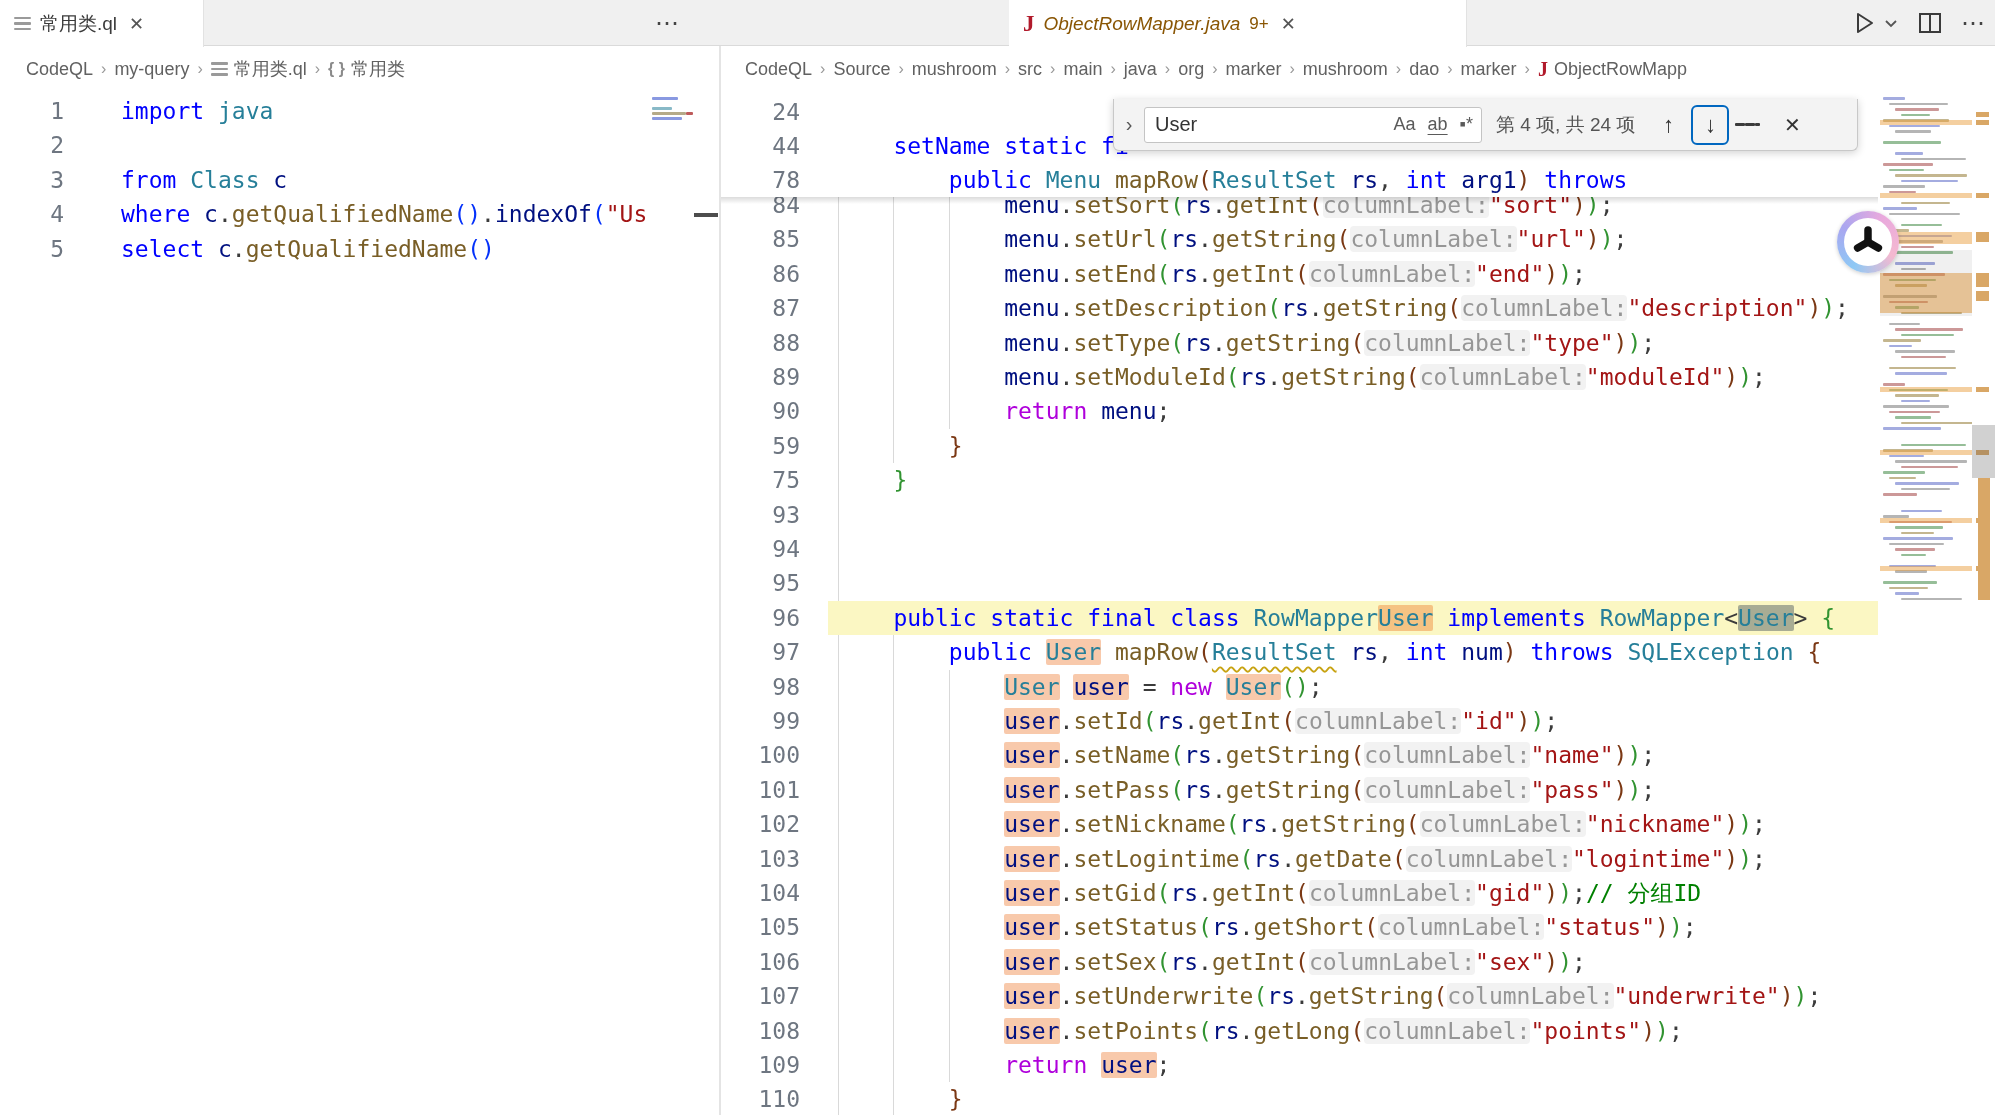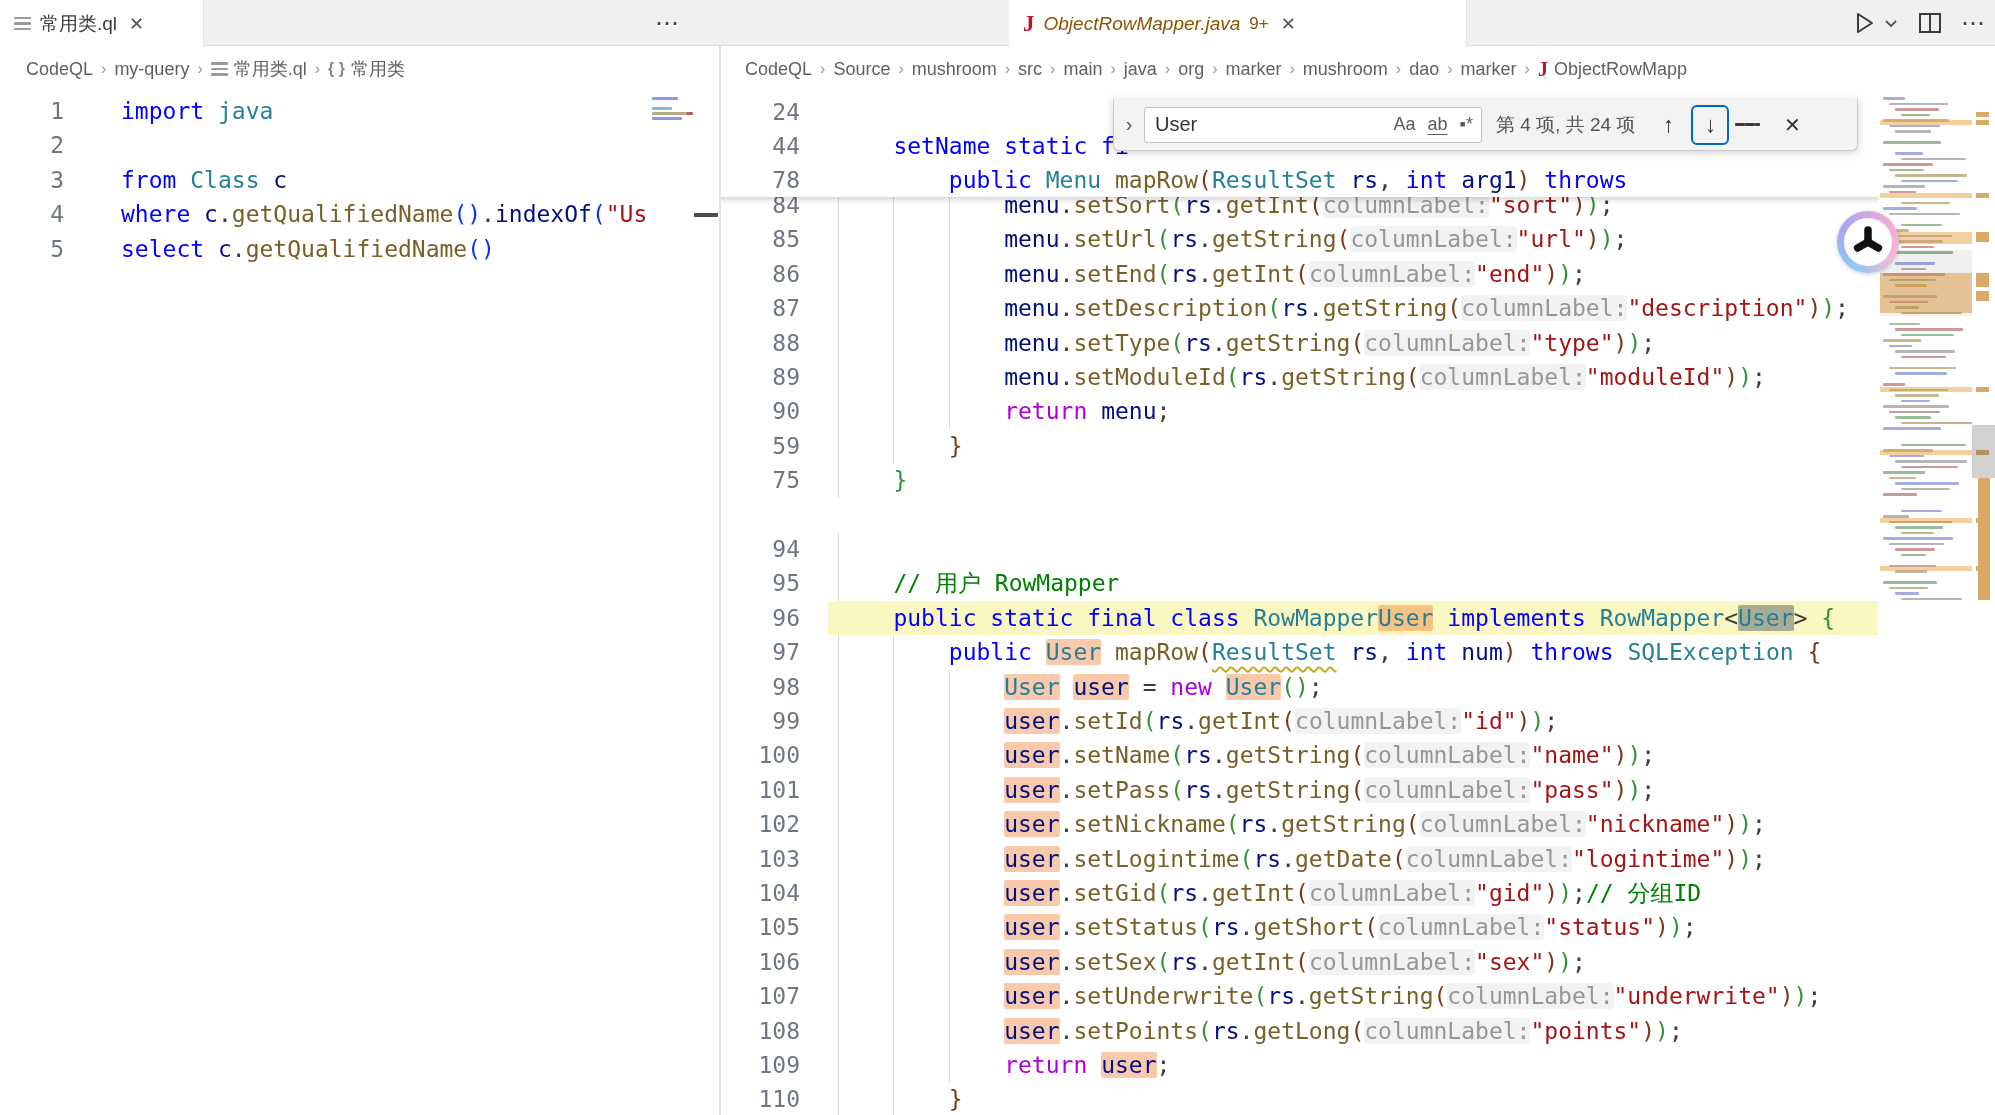--- a/index.html
+++ b/index.html
@@ -222,22 +222,23 @@
   <div class="editor" style="left:721px;top:92px;width:1157px;height:1023px;overflow:hidden;" id="editor-right">
       <div class="code-line" style="top: 96px; width: 1157px;"><span class="ln" style="width: 79px;">84</span><div class="guide" style="left: 117px;"></div><div class="guide" style="left: 172.412px;"></div><div class="guide" style="left: 227.824px;"></div><span class="txt" style="left: 117px;"><span style="color: rgb(59, 59, 59);">            </span><span style="color: rgb(0, 16, 128);">menu</span><span style="color: rgb(59, 59, 59);">.</span><span style="color: rgb(121, 94, 38);">setSort</span><span style="color: rgb(49, 147, 49);">(</span><span style="color: rgb(0, 16, 128);">rs</span><span style="color: rgb(59, 59, 59);">.</span><span style="color: rgb(121, 94, 38);">getInt</span><span style="color: rgb(123, 56, 20);">(</span><span class="inlay" style="color: rgb(150, 150, 150);">columnLabel:</span><span style="color: rgb(163, 21, 21);">"sort"</span><span style="color: rgb(123, 56, 20);">)</span><span style="color: rgb(49, 147, 49);">)</span><span style="color: rgb(59, 59, 59);">;</span></span></div>
       <div class="code-line" style="top: 130.4px; width: 1157px;"><span class="ln" style="width: 79px;">85</span><div class="guide" style="left: 117px;"></div><div class="guide" style="left: 172.412px;"></div><div class="guide" style="left: 227.824px;"></div><span class="txt" style="left: 117px;"><span style="color: rgb(59, 59, 59);">            </span><span style="color: rgb(0, 16, 128);">menu</span><span style="color: rgb(59, 59, 59);">.</span><span style="color: rgb(121, 94, 38);">setUrl</span><span style="color: rgb(49, 147, 49);">(</span><span style="color: rgb(0, 16, 128);">rs</span><span style="color: rgb(59, 59, 59);">.</span><span style="color: rgb(121, 94, 38);">getString</span><span style="color: rgb(123, 56, 20);">(</span><span class="inlay" style="color: rgb(150, 150, 150);">columnLabel:</span><span style="color: rgb(163, 21, 21);">"url"</span><span style="color: rgb(123, 56, 20);">)</span><span style="color: rgb(49, 147, 49);">)</span><span style="color: rgb(59, 59, 59);">;</span></span></div>
       <div class="code-line" style="top: 164.8px; width: 1157px;"><span class="ln" style="width: 79px;">86</span><div class="guide" style="left: 117px;"></div><div class="guide" style="left: 172.412px;"></div><div class="guide" style="left: 227.824px;"></div><span class="txt" style="left: 117px;"><span style="color: rgb(59, 59, 59);">            </span><span style="color: rgb(0, 16, 128);">menu</span><span style="color: rgb(59, 59, 59);">.</span><span style="color: rgb(121, 94, 38);">setEnd</span><span style="color: rgb(49, 147, 49);">(</span><span style="color: rgb(0, 16, 128);">rs</span><span style="color: rgb(59, 59, 59);">.</span><span style="color: rgb(121, 94, 38);">getInt</span><span style="color: rgb(123, 56, 20);">(</span><span class="inlay" style="color: rgb(150, 150, 150);">columnLabel:</span><span style="color: rgb(163, 21, 21);">"end"</span><span style="color: rgb(123, 56, 20);">)</span><span style="color: rgb(49, 147, 49);">)</span><span style="color: rgb(59, 59, 59);">;</span></span></div>
       <div class="code-line" style="top: 199.2px; width: 1157px;"><span class="ln" style="width: 79px;">87</span><div class="guide" style="left: 117px;"></div><div class="guide" style="left: 172.412px;"></div><div class="guide" style="left: 227.824px;"></div><span class="txt" style="left: 117px;"><span style="color: rgb(59, 59, 59);">            </span><span style="color: rgb(0, 16, 128);">menu</span><span style="color: rgb(59, 59, 59);">.</span><span style="color: rgb(121, 94, 38);">setDescription</span><span style="color: rgb(49, 147, 49);">(</span><span style="color: rgb(0, 16, 128);">rs</span><span style="color: rgb(59, 59, 59);">.</span><span style="color: rgb(121, 94, 38);">getString</span><span style="color: rgb(123, 56, 20);">(</span><span class="inlay" style="color: rgb(150, 150, 150);">columnLabel:</span><span style="color: rgb(163, 21, 21);">"description"</span><span style="color: rgb(123, 56, 20);">)</span><span style="color: rgb(49, 147, 49);">)</span><span style="color: rgb(59, 59, 59);">;</span></span></div>
       <div class="code-line" style="top: 233.6px; width: 1157px;"><span class="ln" style="width: 79px;">88</span><div class="guide" style="left: 117px;"></div><div class="guide" style="left: 172.412px;"></div><div class="guide" style="left: 227.824px;"></div><span class="txt" style="left: 117px;"><span style="color: rgb(59, 59, 59);">            </span><span style="color: rgb(0, 16, 128);">menu</span><span style="color: rgb(59, 59, 59);">.</span><span style="color: rgb(121, 94, 38);">setType</span><span style="color: rgb(49, 147, 49);">(</span><span style="color: rgb(0, 16, 128);">rs</span><span style="color: rgb(59, 59, 59);">.</span><span style="color: rgb(121, 94, 38);">getString</span><span style="color: rgb(123, 56, 20);">(</span><span class="inlay" style="color: rgb(150, 150, 150);">columnLabel:</span><span style="color: rgb(163, 21, 21);">"type"</span><span style="color: rgb(123, 56, 20);">)</span><span style="color: rgb(49, 147, 49);">)</span><span style="color: rgb(59, 59, 59);">;</span></span></div>
       <div class="code-line" style="top: 268px; width: 1157px;"><span class="ln" style="width: 79px;">89</span><div class="guide" style="left: 117px;"></div><div class="guide" style="left: 172.412px;"></div><div class="guide" style="left: 227.824px;"></div><span class="txt" style="left: 117px;"><span style="color: rgb(59, 59, 59);">            </span><span style="color: rgb(0, 16, 128);">menu</span><span style="color: rgb(59, 59, 59);">.</span><span style="color: rgb(121, 94, 38);">setModuleId</span><span style="color: rgb(49, 147, 49);">(</span><span style="color: rgb(0, 16, 128);">rs</span><span style="color: rgb(59, 59, 59);">.</span><span style="color: rgb(121, 94, 38);">getString</span><span style="color: rgb(123, 56, 20);">(</span><span class="inlay" style="color: rgb(150, 150, 150);">columnLabel:</span><span style="color: rgb(163, 21, 21);">"moduleId"</span><span style="color: rgb(123, 56, 20);">)</span><span style="color: rgb(49, 147, 49);">)</span><span style="color: rgb(59, 59, 59);">;</span></span></div>
       <div class="code-line" style="top: 302.4px; width: 1157px;"><span class="ln" style="width: 79px;">90</span><div class="guide" style="left: 117px;"></div><div class="guide" style="left: 172.412px;"></div><div class="guide" style="left: 227.824px;"></div><span class="txt" style="left: 117px;"><span style="color: rgb(59, 59, 59);">            </span><span style="color: rgb(175, 0, 219);">return</span><span style="color: rgb(59, 59, 59);"> </span><span style="color: rgb(0, 16, 128);">menu</span><span style="color: rgb(59, 59, 59);">;</span></span></div>
       <div class="code-line" style="top: 336.8px; width: 1157px;"><span class="ln" style="width: 79px;">59</span><div class="guide" style="left: 117px;"></div><div class="guide" style="left: 172.412px;"></div><span class="txt" style="left: 117px;"><span style="color: rgb(59, 59, 59);">        </span><span style="color: rgb(123, 56, 20);">}</span></span></div>
       <div class="code-line" style="top: 371.2px; width: 1157px;"><span class="ln" style="width: 79px;">75</span><div class="guide" style="left: 117px;"></div><span class="txt" style="left: 117px;"><span style="color: rgb(59, 59, 59);">    </span><span style="color: rgb(49, 147, 49);">}</span></span></div>
+      <div class="code-line" style="top: 405.6px; width: 1157px;"><span class="ln" style="width: 79px;">93</span><div class="guide" style="left: 117px;"></div><span class="txt" style="left: 117px;"></span></div>
       <div class="code-line" style="top: 440px; width: 1157px;"><span class="ln" style="width: 79px;">94</span><div class="guide" style="left: 117px;"></div><span class="txt" style="left: 117px;"></span></div>
-      <div class="code-line" style="top: 474.4px; width: 1157px;"><span class="ln" style="width: 79px;">95</span><div class="guide" style="left: 117px;"></div><span class="txt" style="left: 117px;"><span style="color: rgb(59, 59, 59);">    </span><span style="color: rgb(0, 128, 0);">// 用户 RowMapper</span></span></div>
+      <div class="code-line" style="top: 474.4px; width: 1157px;"><span class="ln" style="width: 79px;">95</span><div class="guide" style="left: 117px;"></div></div>
       <div class="code-line" style="top: 508.8px; width: 1157px;"><div class="hlline" style="left: 107px; right: 0px; top: 0px;"></div><span class="ln" style="width: 79px;">96</span><span class="txt" style="left: 117px;"><span style="color: rgb(59, 59, 59);">    </span><span style="color: rgb(0, 0, 255);">public static final class </span><span style="color: rgb(38, 127, 153);">RowMapper</span><span class="fm" style="color: rgb(38, 127, 153);">User</span><span style="color: rgb(59, 59, 59);"> </span><span style="color: rgb(0, 0, 255);">implements </span><span style="color: rgb(38, 127, 153);">RowMapper</span><span style="color: rgb(59, 59, 59);">&lt;</span><span class="fmc" style="color: rgb(38, 127, 153);">User</span><span style="color: rgb(59, 59, 59);">&gt;</span><span style="color: rgb(59, 59, 59);"> </span><span style="color: rgb(49, 147, 49);">{</span></span></div>
       <div class="code-line" style="top: 543.2px; width: 1157px;"><span class="ln" style="width: 79px;">97</span><div class="guide" style="left: 117px;"></div><div class="guide" style="left: 172.412px;"></div><span class="txt" style="left: 117px;"><span style="color: rgb(59, 59, 59);">        </span><span style="color: rgb(0, 0, 255);">public </span><span class="fm" style="color: rgb(38, 127, 153);">User</span><span style="color: rgb(59, 59, 59);"> </span><span style="color: rgb(121, 94, 38);">mapRow</span><span style="color: rgb(123, 56, 20);">(</span><span class="wavy" style="color: rgb(38, 127, 153);">ResultSet</span><span style="color: rgb(59, 59, 59);"> </span><span style="color: rgb(0, 16, 128);">rs</span><span style="color: rgb(59, 59, 59);">, </span><span style="color: rgb(0, 0, 255);">int </span><span style="color: rgb(0, 16, 128);">num</span><span style="color: rgb(123, 56, 20);">)</span><span style="color: rgb(59, 59, 59);"> </span><span style="color: rgb(0, 0, 255);">throws </span><span style="color: rgb(38, 127, 153);">SQLException</span><span style="color: rgb(59, 59, 59);"> </span><span style="color: rgb(123, 56, 20);">{</span></span></div>
       <div class="code-line" style="top: 577.6px; width: 1157px;"><span class="ln" style="width: 79px;">98</span><div class="guide" style="left: 117px;"></div><div class="guide" style="left: 172.412px;"></div><div class="guide" style="left: 227.824px;"></div><span class="txt" style="left: 117px;"><span style="color: rgb(59, 59, 59);">            </span><span class="fm" style="color: rgb(38, 127, 153);">User</span><span style="color: rgb(59, 59, 59);"> </span><span class="fm" style="color: rgb(0, 16, 128);">user</span><span style="color: rgb(59, 59, 59);"> = </span><span style="color: rgb(175, 0, 219);">new</span><span style="color: rgb(59, 59, 59);"> </span><span class="fm" style="color: rgb(38, 127, 153);">User</span><span style="color: rgb(49, 147, 49);">()</span><span style="color: rgb(59, 59, 59);">;</span></span></div>
       <div class="code-line" style="top: 612px; width: 1157px;"><span class="ln" style="width: 79px;">99</span><div class="guide" style="left: 117px;"></div><div class="guide" style="left: 172.412px;"></div><div class="guide" style="left: 227.824px;"></div><span class="txt" style="left: 117px;"><span style="color: rgb(59, 59, 59);">            </span><span class="fm" style="color: rgb(0, 16, 128);">user</span><span style="color: rgb(59, 59, 59);">.</span><span style="color: rgb(121, 94, 38);">setId</span><span style="color: rgb(49, 147, 49);">(</span><span style="color: rgb(0, 16, 128);">rs</span><span style="color: rgb(59, 59, 59);">.</span><span style="color: rgb(121, 94, 38);">getInt</span><span style="color: rgb(123, 56, 20);">(</span><span class="inlay" style="color: rgb(150, 150, 150);">columnLabel:</span><span style="color: rgb(163, 21, 21);">"id"</span><span style="color: rgb(123, 56, 20);">)</span><span style="color: rgb(49, 147, 49);">)</span><span style="color: rgb(59, 59, 59);">;</span></span></div>
       <div class="code-line" style="top: 646.4px; width: 1157px;"><span class="ln" style="width: 79px;">100</span><div class="guide" style="left: 117px;"></div><div class="guide" style="left: 172.412px;"></div><div class="guide" style="left: 227.824px;"></div><span class="txt" style="left: 117px;"><span style="color: rgb(59, 59, 59);">            </span><span class="fm" style="color: rgb(0, 16, 128);">user</span><span style="color: rgb(59, 59, 59);">.</span><span style="color: rgb(121, 94, 38);">setName</span><span style="color: rgb(49, 147, 49);">(</span><span style="color: rgb(0, 16, 128);">rs</span><span style="color: rgb(59, 59, 59);">.</span><span style="color: rgb(121, 94, 38);">getString</span><span style="color: rgb(123, 56, 20);">(</span><span class="inlay" style="color: rgb(150, 150, 150);">columnLabel:</span><span style="color: rgb(163, 21, 21);">"name"</span><span style="color: rgb(123, 56, 20);">)</span><span style="color: rgb(49, 147, 49);">)</span><span style="color: rgb(59, 59, 59);">;</span></span></div>
       <div class="code-line" style="top: 680.8px; width: 1157px;"><span class="ln" style="width: 79px;">101</span><div class="guide" style="left: 117px;"></div><div class="guide" style="left: 172.412px;"></div><div class="guide" style="left: 227.824px;"></div><span class="txt" style="left: 117px;"><span style="color: rgb(59, 59, 59);">            </span><span class="fm" style="color: rgb(0, 16, 128);">user</span><span style="color: rgb(59, 59, 59);">.</span><span style="color: rgb(121, 94, 38);">setPass</span><span style="color: rgb(49, 147, 49);">(</span><span style="color: rgb(0, 16, 128);">rs</span><span style="color: rgb(59, 59, 59);">.</span><span style="color: rgb(121, 94, 38);">getString</span><span style="color: rgb(123, 56, 20);">(</span><span class="inlay" style="color: rgb(150, 150, 150);">columnLabel:</span><span style="color: rgb(163, 21, 21);">"pass"</span><span style="color: rgb(123, 56, 20);">)</span><span style="color: rgb(49, 147, 49);">)</span><span style="color: rgb(59, 59, 59);">;</span></span></div>
       <div class="code-line" style="top: 715.2px; width: 1157px;"><span class="ln" style="width: 79px;">102</span><div class="guide" style="left: 117px;"></div><div class="guide" style="left: 172.412px;"></div><div class="guide" style="left: 227.824px;"></div><span class="txt" style="left: 117px;"><span style="color: rgb(59, 59, 59);">            </span><span class="fm" style="color: rgb(0, 16, 128);">user</span><span style="color: rgb(59, 59, 59);">.</span><span style="color: rgb(121, 94, 38);">setNickname</span><span style="color: rgb(49, 147, 49);">(</span><span style="color: rgb(0, 16, 128);">rs</span><span style="color: rgb(59, 59, 59);">.</span><span style="color: rgb(121, 94, 38);">getString</span><span style="color: rgb(123, 56, 20);">(</span><span class="inlay" style="color: rgb(150, 150, 150);">columnLabel:</span><span style="color: rgb(163, 21, 21);">"nickname"</span><span style="color: rgb(123, 56, 20);">)</span><span style="color: rgb(49, 147, 49);">)</span><span style="color: rgb(59, 59, 59);">;</span></span></div>
       <div class="code-line" style="top: 749.6px; width: 1157px;"><span class="ln" style="width: 79px;">103</span><div class="guide" style="left: 117px;"></div><div class="guide" style="left: 172.412px;"></div><div class="guide" style="left: 227.824px;"></div><span class="txt" style="left: 117px;"><span style="color: rgb(59, 59, 59);">            </span><span class="fm" style="color: rgb(0, 16, 128);">user</span><span style="color: rgb(59, 59, 59);">.</span><span style="color: rgb(121, 94, 38);">setLogintime</span><span style="color: rgb(49, 147, 49);">(</span><span style="color: rgb(0, 16, 128);">rs</span><span style="color: rgb(59, 59, 59);">.</span><span style="color: rgb(121, 94, 38);">getDate</span><span style="color: rgb(123, 56, 20);">(</span><span class="inlay" style="color: rgb(150, 150, 150);">columnLabel:</span><span style="color: rgb(163, 21, 21);">"logintime"</span><span style="color: rgb(123, 56, 20);">)</span><span style="color: rgb(49, 147, 49);">)</span><span style="color: rgb(59, 59, 59);">;</span></span></div>
       <div class="code-line" style="top: 784px; width: 1157px;"><span class="ln" style="width: 79px;">104</span><div class="guide" style="left: 117px;"></div><div class="guide" style="left: 172.412px;"></div><div class="guide" style="left: 227.824px;"></div><span class="txt" style="left: 117px;"><span style="color: rgb(59, 59, 59);">            </span><span class="fm" style="color: rgb(0, 16, 128);">user</span><span style="color: rgb(59, 59, 59);">.</span><span style="color: rgb(121, 94, 38);">setGid</span><span style="color: rgb(49, 147, 49);">(</span><span style="color: rgb(0, 16, 128);">rs</span><span style="color: rgb(59, 59, 59);">.</span><span style="color: rgb(121, 94, 38);">getInt</span><span style="color: rgb(123, 56, 20);">(</span><span class="inlay" style="color: rgb(150, 150, 150);">columnLabel:</span><span style="color: rgb(163, 21, 21);">"gid"</span><span style="color: rgb(123, 56, 20);">)</span><span style="color: rgb(49, 147, 49);">)</span><span style="color: rgb(59, 59, 59);">;</span><span style="color: rgb(0, 128, 0);">// 分组ID</span></span></div>
       <div class="code-line" style="top: 818.4px; width: 1157px;"><span class="ln" style="width: 79px;">105</span><div class="guide" style="left: 117px;"></div><div class="guide" style="left: 172.412px;"></div><div class="guide" style="left: 227.824px;"></div><span class="txt" style="left: 117px;"><span style="color: rgb(59, 59, 59);">            </span><span class="fm" style="color: rgb(0, 16, 128);">user</span><span style="color: rgb(59, 59, 59);">.</span><span style="color: rgb(121, 94, 38);">setStatus</span><span style="color: rgb(49, 147, 49);">(</span><span style="color: rgb(0, 16, 128);">rs</span><span style="color: rgb(59, 59, 59);">.</span><span style="color: rgb(121, 94, 38);">getShort</span><span style="color: rgb(123, 56, 20);">(</span><span class="inlay" style="color: rgb(150, 150, 150);">columnLabel:</span><span style="color: rgb(163, 21, 21);">"status"</span><span style="color: rgb(123, 56, 20);">)</span><span style="color: rgb(49, 147, 49);">)</span><span style="color: rgb(59, 59, 59);">;</span></span></div>

